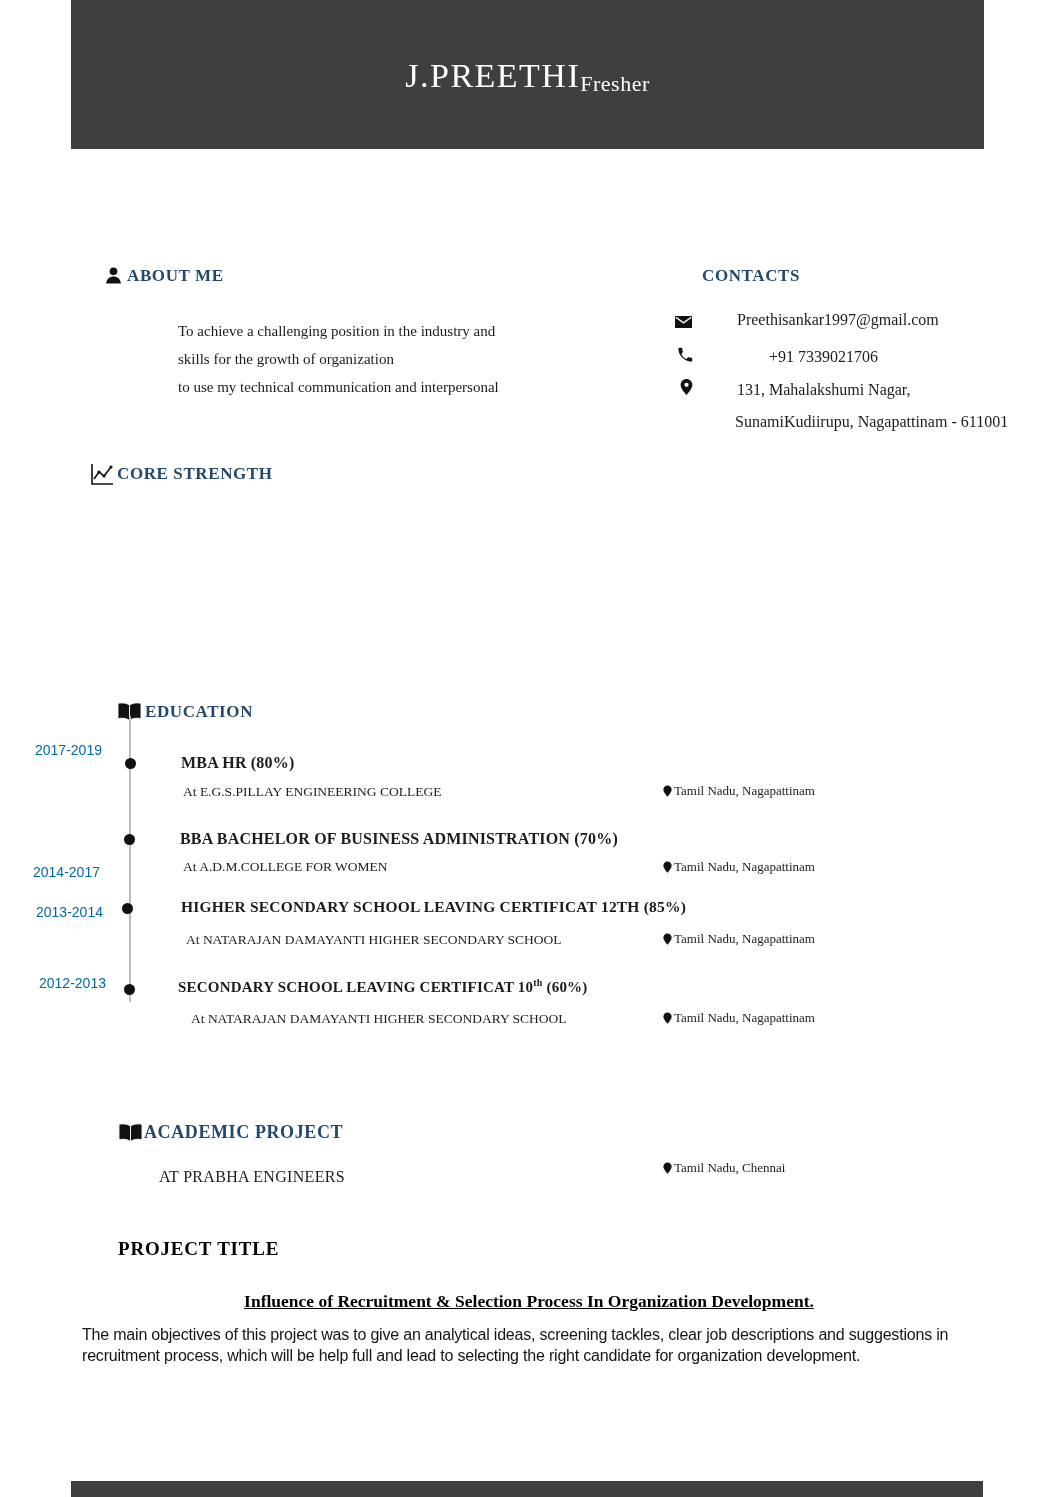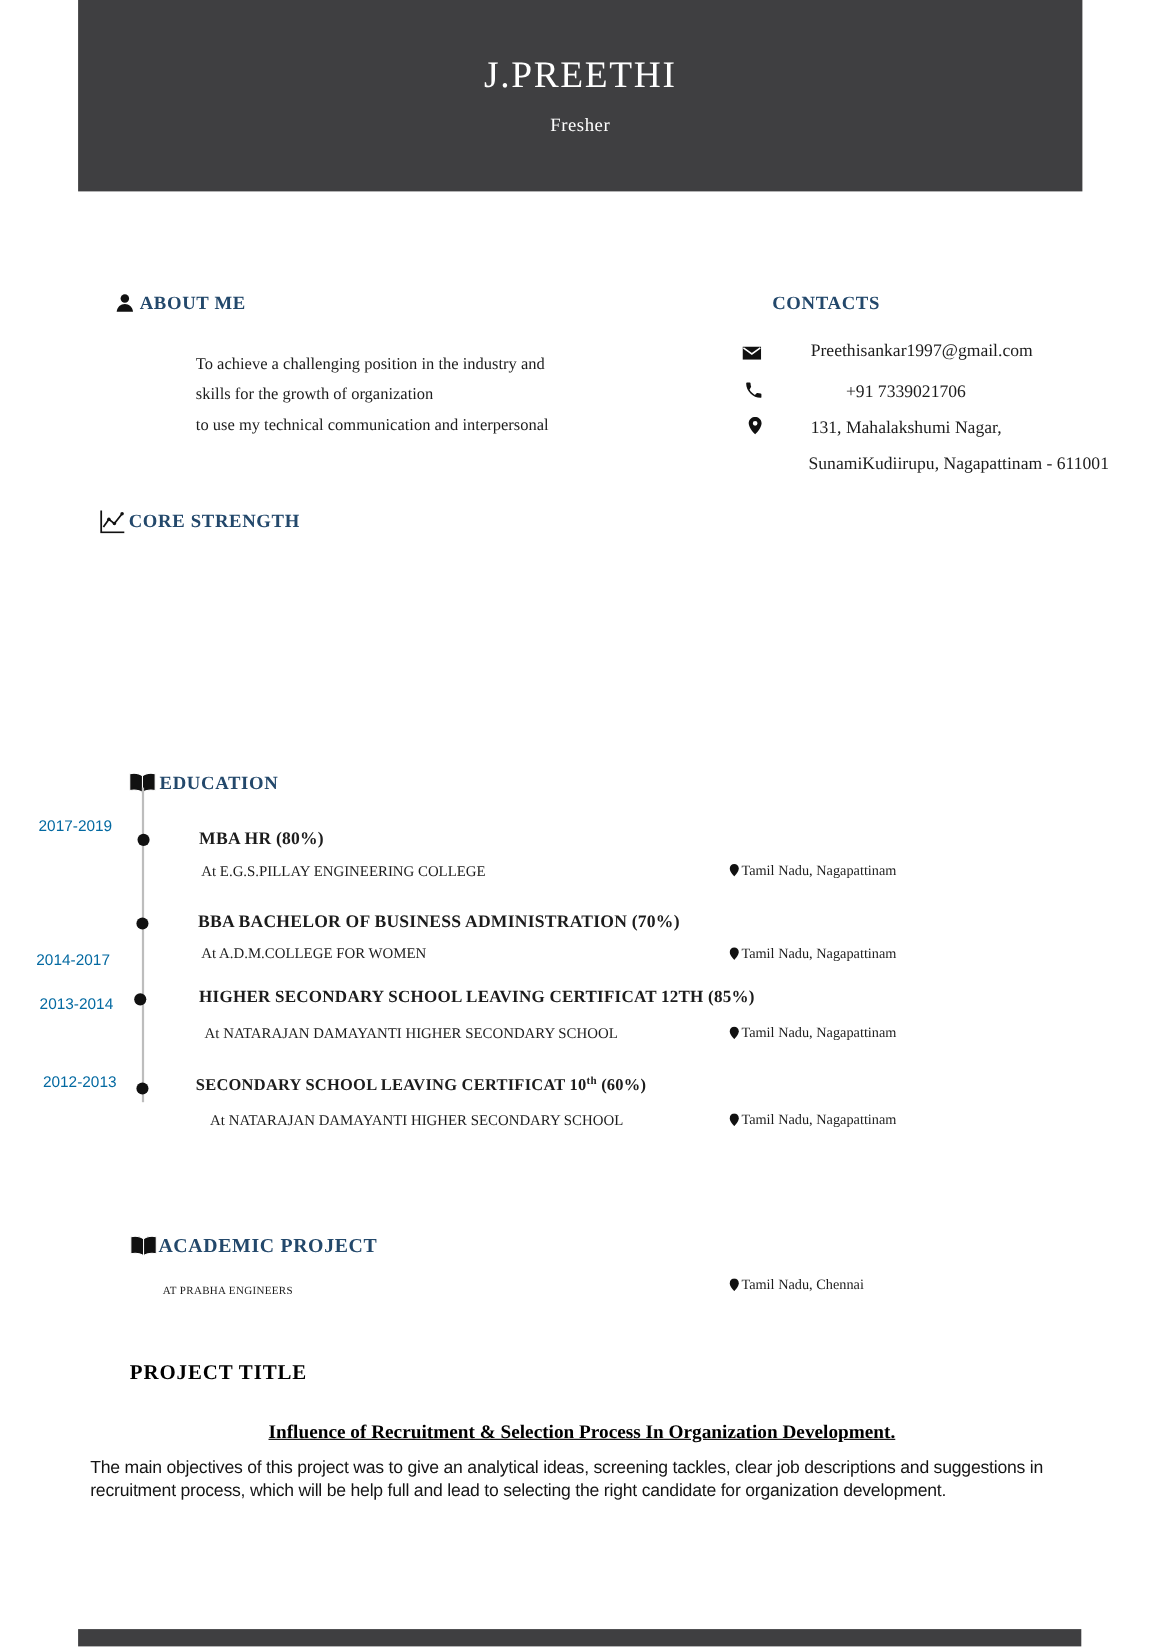--- a/index.html
+++ b/index.html
@@ -12,27 +12,27 @@
   .page{
     position:relative;
     width:1058px;height:1497px;
     background:#ffffff;
     font-family:"Liberation Serif", serif;
     color:var(--ink);
     overflow:hidden;
   }
   
   .band{
-    position:absolute;left:71px;top:0;width:913px;height:174px;
+    position:absolute;left:71px;top:0;width:913px;height:149px;
     background:var(--band);
-    display:flex;flex-direction:column;align-items:center;justify-content:center;
+    display:flex;align-items:center;justify-content:center;
     color:#fff;text-align:center;
   }
   .band .name{font-size:34px;letter-spacing:1.5px;font-weight:400;line-height:1;margin-top:2px;}
-  .band .subtitle{font-size:17px;letter-spacing:.5px;font-weight:400;margin-top:18px;}
+  .band .subtitle{font-size:22px;letter-spacing:.5px;font-weight:400;margin-top:18px;}
   .band-bottom{
     position:absolute;left:71px;top:1481px;width:912px;height:16px;background:var(--band);
   }
   
   .sec-head{
     position:absolute;display:flex;align-items:center;
     color:var(--blue);font-weight:bold;font-size:17px;letter-spacing:.6px;
   }
   .sec-head .ic{display:inline-flex;margin-right:3px;}
   
@@ -48,21 +48,21 @@
   
   .tl-line{position:absolute;left:129px;top:716px;width:2px;height:286px;background:#bdbdbd;}
   .tl-dot{position:absolute;width:11px;height:11px;border-radius:50%;background:#111;}
   .edu-period{position:absolute;font-family:"Liberation Sans",sans-serif;font-size:14px;color:#0369a1;}
   .edu-degree{position:absolute;font-weight:bold;font-size:16px;letter-spacing:.2px;}
   .edu-inst{position:absolute;font-size:13.5px;}
   .loc{position:absolute;font-size:13px;display:flex;align-items:center;}
   .loc svg{margin-right:2px;flex:none;}
   sup{font-size:10px;}
   
-  .ap-company{position:absolute;left:148px;top:1168px;font-size:10px;letter-spacing:.3px;text-align:center;}
+  .ap-company{position:absolute;left:159px;top:1168px;font-size:16px;letter-spacing:.3px;text-align:center;}
   
   .proj-sec-title{position:absolute;left:118px;top:1238px;font-size:19px;font-weight:bold;letter-spacing:.8px;color:#000;}
   .proj-title{position:absolute;left:0;top:1291px;width:1058px;text-align:center;font-size:17.5px;font-weight:bold;text-decoration:underline;color:#000;}
   .proj-desc{
     position:absolute;left:82px;top:1325px;width:886px;
     font-family:"Liberation Sans",sans-serif;font-size:16px;line-height:20.5px;
     color:#141414;letter-spacing:-0.2px;
   }
 </style>
 </head>

